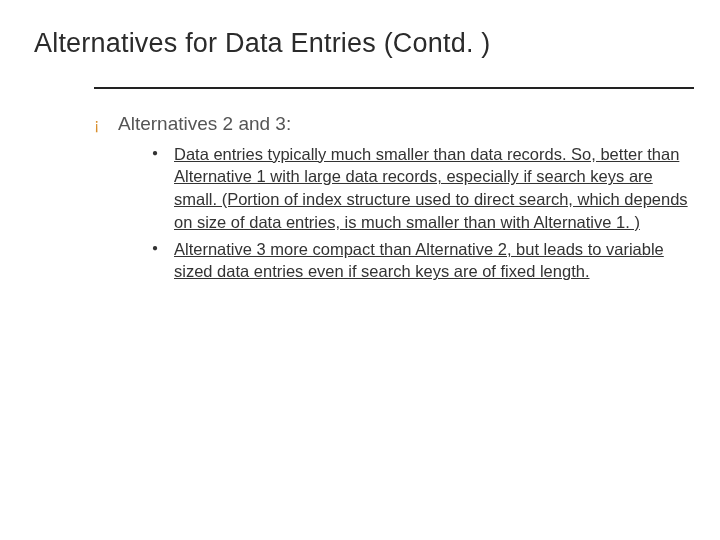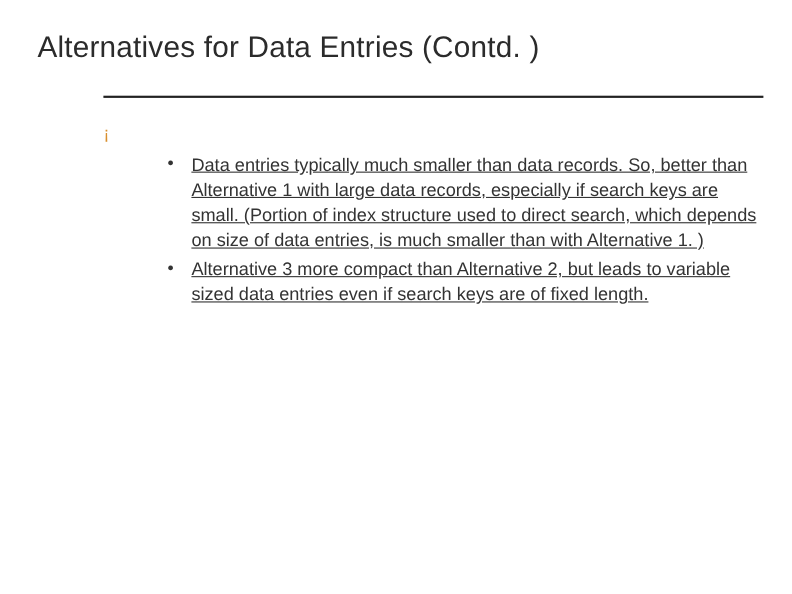--- a/index.html
+++ b/index.html
@@ -86,20 +86,21 @@
   <div class="title-row">
     <span class="title-text">Alternatives for Data Entries (Contd. )</span>
   </div>
 
   <div class="hr-line"></div>
 
   <div class="body">
 
     <div class="lvl1">
       <span class="lvl1-bullet">¡</span>
+      <span class="lvl1-text">Alternatives 2 and 3:</span>
     </div>
 
     <div class="lvl2-list">
       <div class="lvl2">
         <span class="lvl2-bullet">●</span>
         <span class="lvl2-text">Data entries typically much smaller than data records. So, better than Alternative 1 with large data records, especially if search keys are small. (Portion of index structure used to direct search, which depends on size of data entries, is much smaller than with Alternative 1. )</span>
       </div>
       <div class="lvl2">
         <span class="lvl2-bullet">●</span>
         <span class="lvl2-text">Alternative 3 more compact than Alternative 2, but leads to variable sized data entries even if search keys are of fixed length.</span>

